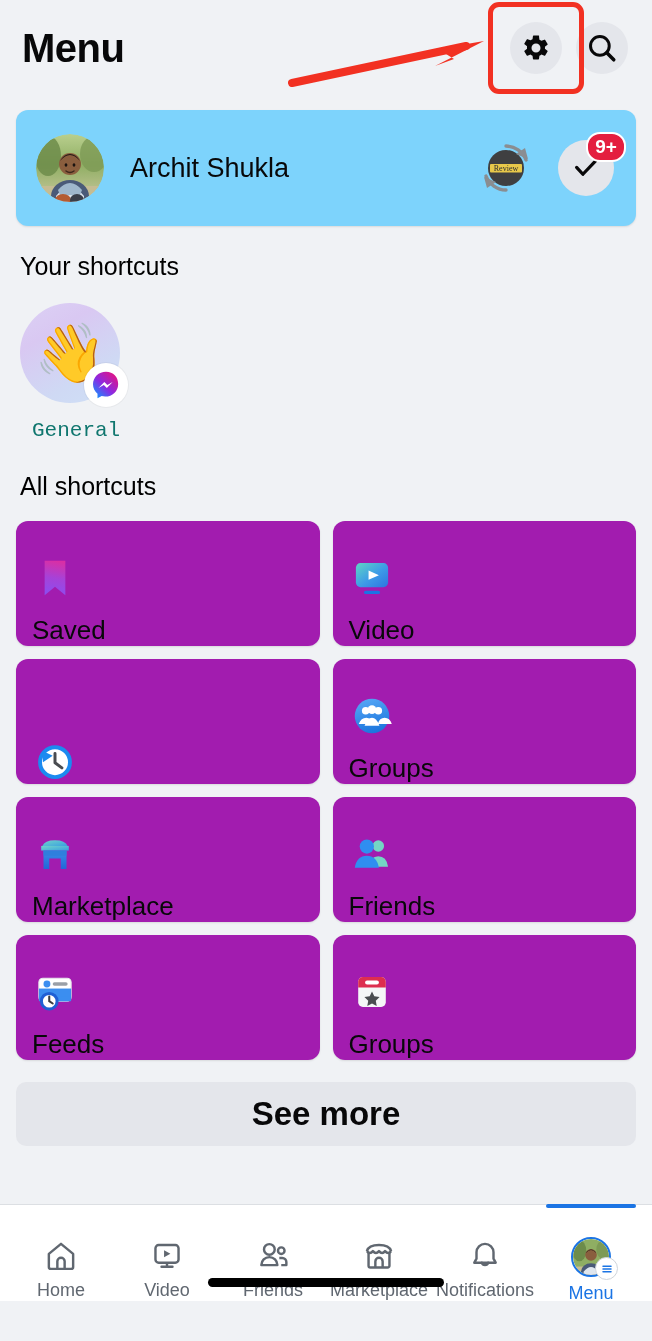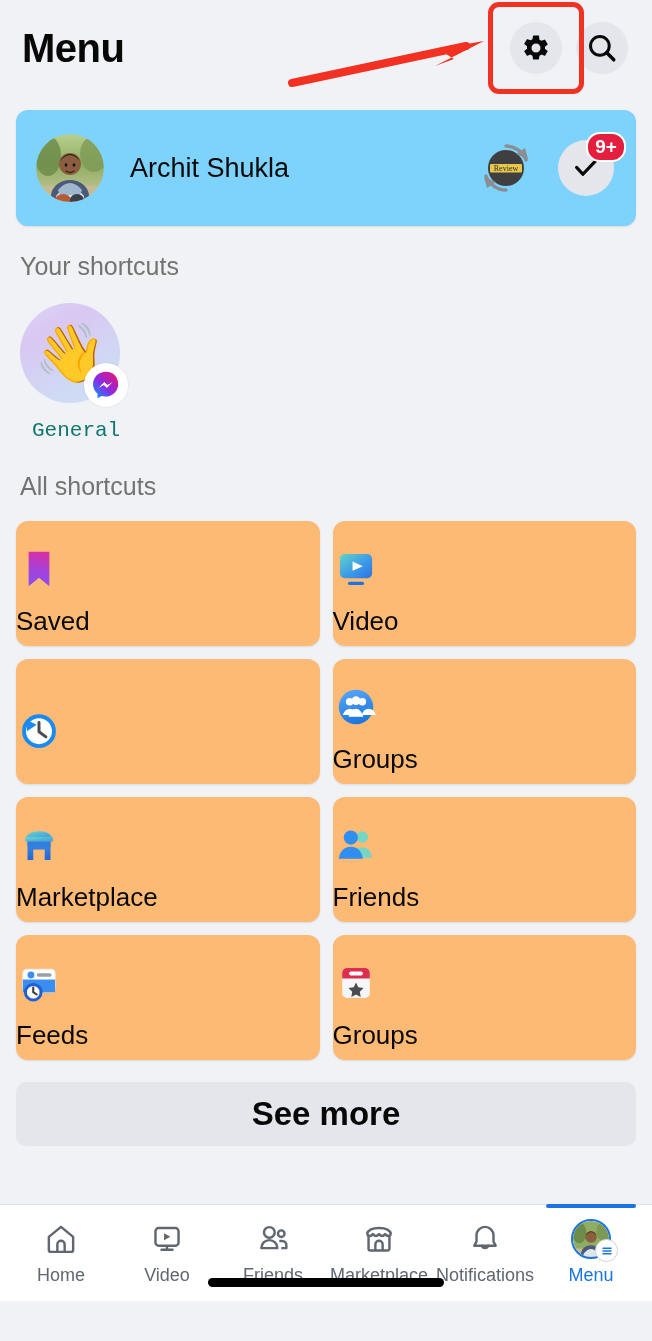--- a/index.html
+++ b/index.html
@@ -58,21 +58,21 @@
   .count-bubble {
     position:absolute; top:-8px; right:-12px;
     background:#e41e3f; color:#fff; border-radius:14px;
     min-width:40px; height:30px; padding:0 7px;
     display:flex; align-items:center; justify-content:center;
     font-size:19px; font-weight:bold; border:2px solid #fff;
   }
 
   
   .section-title {
-    font-size:25px; color:#737373; font-weight:normal;
+    font-size:25px; color:#000000; font-weight:normal;
     margin:26px 0 0 4px;
   }
   .section-title.all { margin-top:30px; }
 
   
   .shortcut-row { display:flex; margin-top:22px; padding-left:4px; }
   .shortcut-tile { width:124px; display:flex; flex-direction:column; align-items:flex-start; }
   .shortcut-avatar {
     width:100px; height:100px; border-radius:50%; position:relative;
     background:linear-gradient(150deg,#dcd1f5 0%,#d9c8f2 30%,#cfd9f4 70%,#cfe0f6 100%);
@@ -83,24 +83,24 @@
     position:absolute; right:-8px; bottom:-4px;
     width:44px; height:44px; border-radius:50%; background:#fff;
     display:flex; align-items:center; justify-content:center;
     box-shadow:0 0 0 1px rgba(0,0,0,0.04);
   }
   .shortcut-label { margin-top:16px; font-size:21px; color:#0f766e; padding-left:12px;font-family:Liberation Mono, monospace; }
 
   
   .grid { display:grid; grid-template-columns:1fr 1fr; gap:13px 13px; margin-top:20px; }
   .grid-card {
-    background:#fdba74; border-radius:12px; height:125px;
-    padding:16px 0 0 0;
+    background:#a21caf; border-radius:12px; height:125px;
+    padding:16px 0 0 16px;
     box-shadow:0 1px 2px rgba(0,0,0,0.10);
-    display:flex; flex-direction:column; justify-content:center;
+    display:flex; flex-direction:column; justify-content:flex-end;
   }
   .grid-icon { width:46px; height:46px; display:block; }
   .grid-label { font-size:26px; color:#080809; margin-top:14px; }
 
   
   .see-more {
     margin-top:22px; height:64px; border-radius:10px;
     background:#e4e6eb; color:#080809;
     display:flex; align-items:center; justify-content:center;
     font-size:33px; font-weight:bold; cursor:pointer;
@@ -108,21 +108,21 @@
 
   
   .divider { height:1px; background:#dcdfe3; width:100%; }
   .bottom-nav {
     flex:0 0 96px; height:96px; background:#fff;
     display:flex; align-items:flex-start; justify-content:space-around;
     padding:0 8px;
   }
   .nav-item {
     flex:1 1 0; display:flex; flex-direction:column; align-items:center;
-    justify-content:flex-start; position:relative; padding-top:14px; height:96px;
+    justify-content:flex-start; position:relative; padding-top:32px; height:96px;
   }
   .nav-item .nav-icon { height:40px; display:flex; align-items:center; justify-content:center; }
   .nav-label { font-size:18px; color:#606770; margin-top:6px; }
   .nav-item.active .nav-label { color:#1b74e4; }
   .active-indicator {
     position:absolute; top:-1px; left:8px; right:8px; height:4px;
     background:#1b74e4; border-radius:2px;
   }
   .nav-avatar {
     width:40px; height:40px; border-radius:50%;

